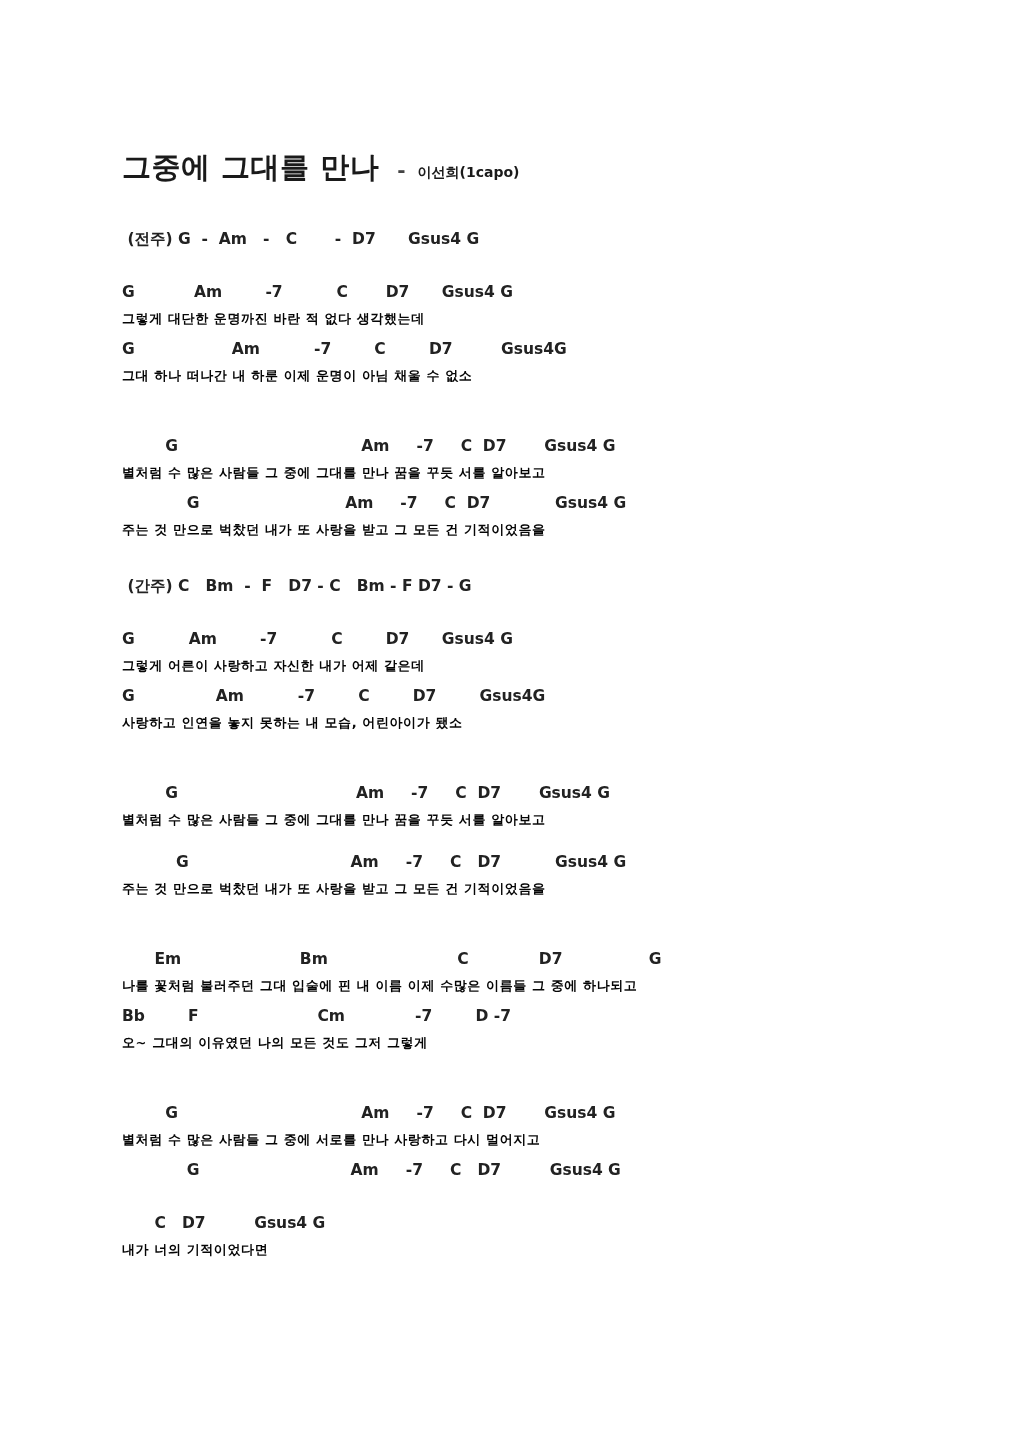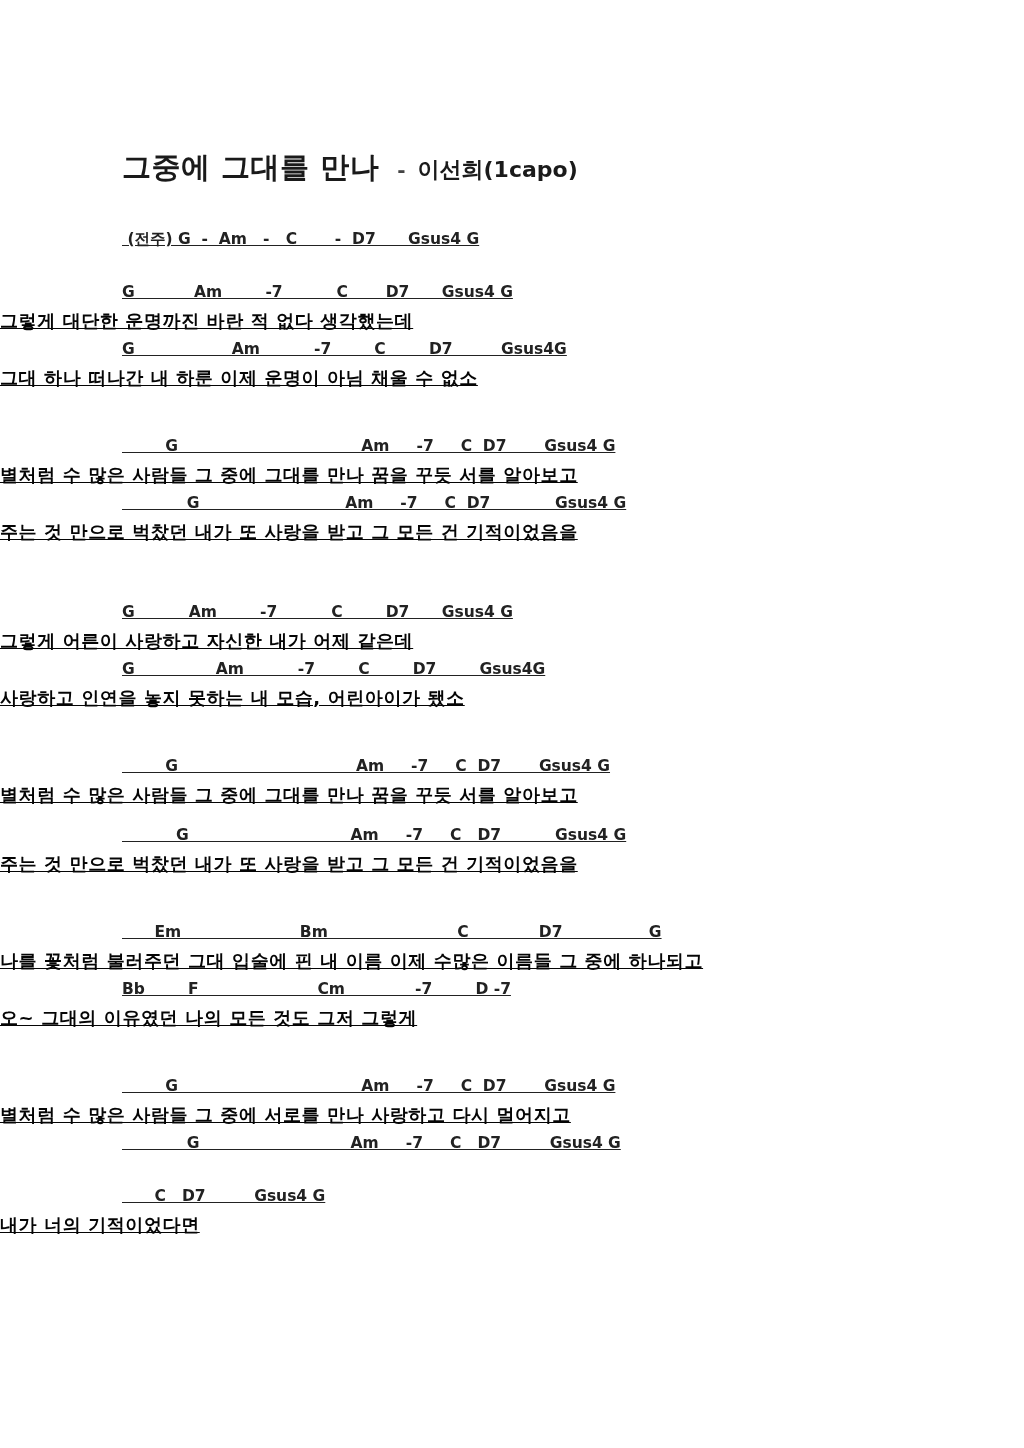--- a/index.html
+++ b/index.html
@@ -41,50 +41,50 @@
     letter-spacing: 0.5px;
     white-space: pre;
   }
   .title-dash {
     font-size: 20px;
     font-weight: bold;
     color: #444;
     margin: 0 12px 0 18px;
   }
   .artist {
-    font-size: 22px;
+    font-size: 14px;
     font-weight: bold;
     color: #1a1a1a;
     white-space: pre;
   }
 
   .body-block {
     position: absolute;
     left: 0;
     top: 232px;
     width: 1024px;
   }
 
   .line {
     white-space: pre;
     font-weight: bold;
     color: #111;
     line-height: 1.0;
-    text-decoration: underline;
   }
   .chord {
     font-size: 15.5px;
     color: #222;
     padding-left: 122px;
     height: 27px;
     letter-spacing: 0px;
   }
   .lyric {
-    font-size: 18px;
+    font-size: 13px;
     color: #050505;
+    padding-left: 122px;
     height: 30px;
     letter-spacing: 0.6px;
   }
   .gap-sm { height: 12px; }
   .gap-md { height: 26px; }
   .gap-lg { height: 40px; }
 </style>
 </head>
 <body>
 
@@ -103,20 +103,21 @@
         <div class="line chord">G           Am        -7          C       D7      Gsus4 G</div>
         <div class="line lyric">그렇게 대단한 운명까진 바란 적 없다 생각했는데</div>
         <div class="line chord">G                  Am          -7        C        D7         Gsus4G</div>
         <div class="line lyric">그대 하나 떠나간 내 하룬 이제 운명이 아님 채울 수 없소</div>
         <div class="gap-lg"></div>
         <div class="line chord">        G                                  Am     -7     C  D7       Gsus4 G</div>
         <div class="line lyric">별처럼 수 많은 사람들 그 중에 그대를 만나 꿈을 꾸듯 서를 알아보고</div>
         <div class="line chord">            G                           Am     -7     C  D7            Gsus4 G</div>
         <div class="line lyric">주는 것 만으로 벅찼던 내가 또 사랑을 받고 그 모든 건 기적이었음을</div>
         <div class="gap-md"></div>
+        <div class="line chord"> (간주) C   Bm  -  F   D7 - C   Bm - F D7 - G</div>
         <div class="gap-md"></div>
         <div class="line chord">G          Am        -7          C        D7      Gsus4 G</div>
         <div class="line lyric">그렇게 어른이 사랑하고 자신한 내가 어제 같은데</div>
         <div class="line chord">G               Am          -7        C        D7        Gsus4G</div>
         <div class="line lyric">사랑하고 인연을 놓지 못하는 내 모습, 어린아이가 됐소</div>
         <div class="gap-lg"></div>
         <div class="line chord">        G                                 Am     -7     C  D7       Gsus4 G</div>
         <div class="line lyric">별처럼 수 많은 사람들 그 중에 그대를 만나 꿈을 꾸듯 서를 알아보고</div>
         <div class="gap-sm"></div>
         <div class="line chord">          G                              Am     -7     C   D7          Gsus4 G</div>

